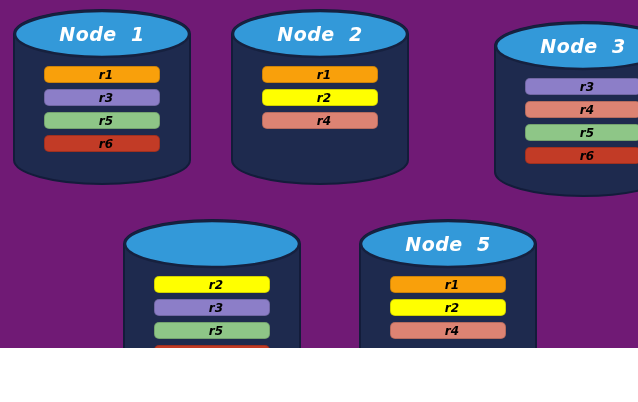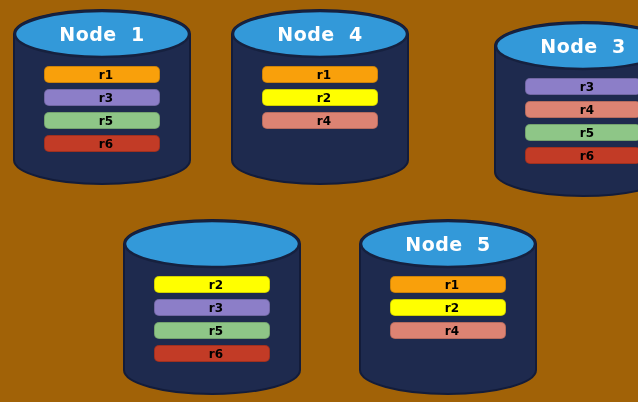--- a/index.html
+++ b/index.html
@@ -1,22 +1,23 @@
 <!DOCTYPE html>
 <html><head>
 <meta charset="utf-8">
 <style>
   html, body { margin: 0; padding: 0; background: #ffffff; }
   .canvas {
     position: relative;
     width: 638px;
-    height: 402px;
-    background: #a16207;
+    height: 348px;
+    background: #701a75;
     overflow: hidden;
     font-family: "DejaVu Sans", sans-serif;
+    font-style: italic;
   }
   .node { position: absolute; width: 178px; height: 178px; }
   .pos-1 { left: 13px;  top: 8px; }
   .pos-2 { left: 231px; top: 8px; }
   .pos-3 { left: 446px; top: 20px; margin-left: 48px; }
   .pos-4 { left: 123px; top: 218px; }
   .pos-5 { left: 359px; top: 218px; }
 
   .cyl { position: absolute; left: 0; top: 0; width: 178px; height: 178px; }
   .cyl-body { stroke: #131c3a; stroke-width: 2; }
@@ -63,21 +64,21 @@
         <span class="bar-label" style="color: rgb(0, 0, 0);">r6</span>
       </div>
     </div>
   </div>
 
   <div class="node pos-2">
     <svg class="cyl" viewBox="0 0 178 178">
       <path class="cyl-body" d="M1,26 L1,152 A88,24 0 0 0 177,152 L177,26 A88,24 0 0 0 1,26 Z" style="fill: rgb(30, 42, 78);"></path>
       <ellipse class="cyl-top" cx="89" cy="26" rx="87" ry="23" style="fill: rgb(51, 153, 217);"></ellipse>
     </svg>
-    <div class="node-title" style="color: rgb(255, 255, 255);">Node  4</div>
+    <div class="node-title" style="color: rgb(255, 255, 255);">Node  2</div>
     <div class="bars">
       <div class="bar" style="background-color: rgb(249, 160, 11);">
         <span class="bar-label" style="color: rgb(0, 0, 0);">r1</span>
       </div>
       <div class="bar" style="background-color: rgb(255, 255, 0);">
         <span class="bar-label" style="color: rgb(0, 0, 0);">r2</span>
       </div>
       <div class="bar" style="background-color: rgb(221, 131, 115);">
         <span class="bar-label" style="color: rgb(0, 0, 0);">r4</span>
       </div>

